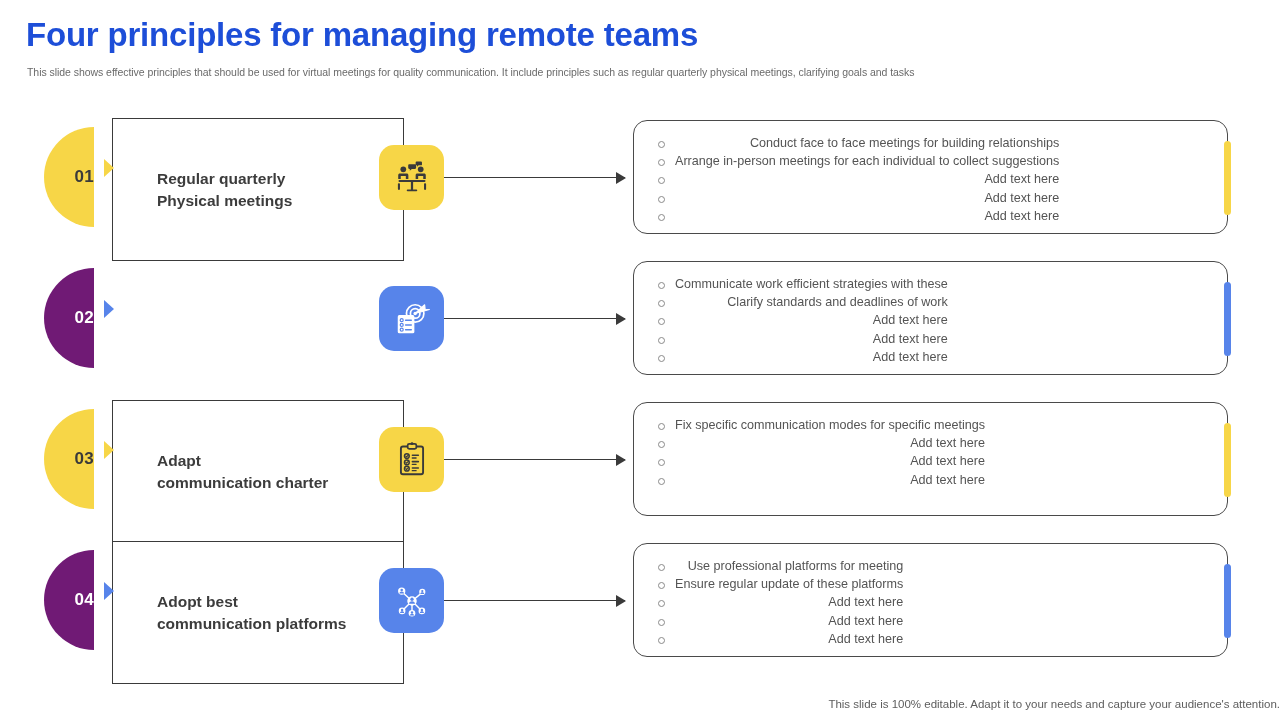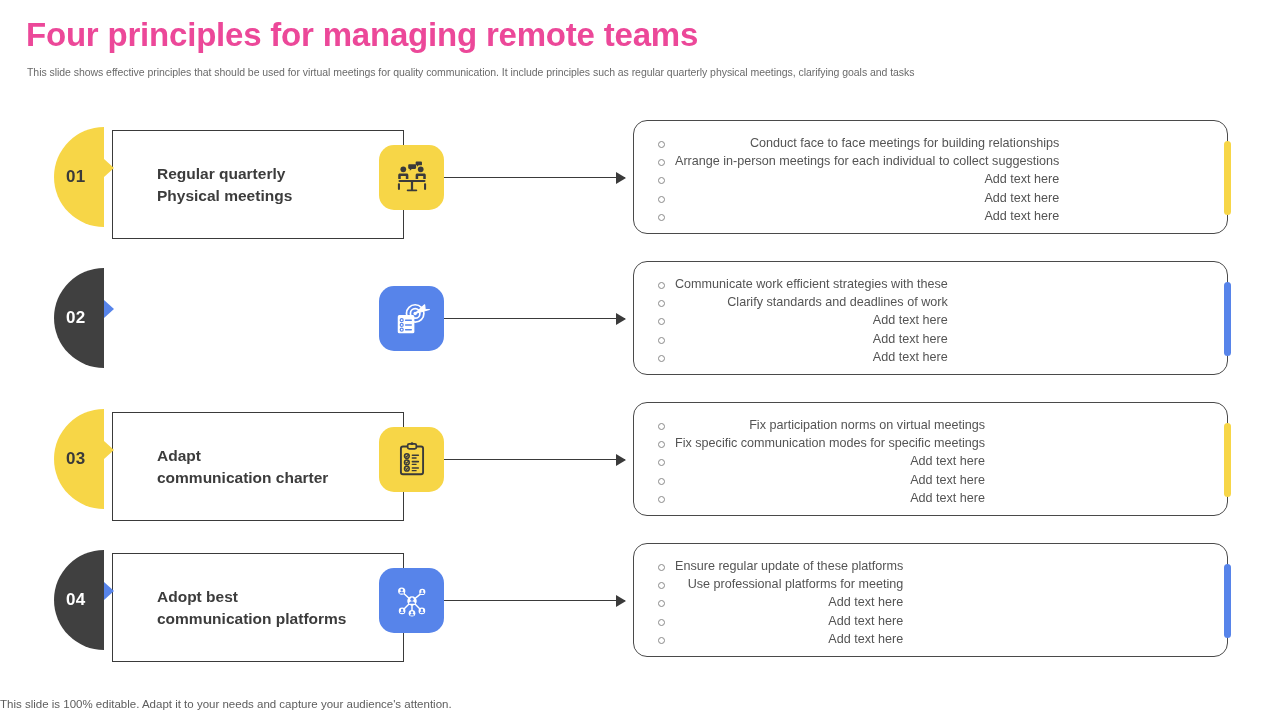--- a/index.html
+++ b/index.html
@@ -19,21 +19,21 @@
     background: #ffffff;
   }
 
   
   .slide-title {
     position: absolute;
     left: 26px;
     top: 16px;
     font-size: 33px;
     font-weight: bold;
-    color: #ec4899;
+    color: #1d4ed8;
     letter-spacing: -0.2px;
     white-space: nowrap;
   }
 
   .slide-subtitle {
     position: absolute;
     left: 27px;
     top: 66px;
     font-size: 10.5px;
     color: #6a6a6a;
@@ -50,52 +50,52 @@
   }
   .row-1 { top: 118px; }
   .row-2 { top: 259px; }
   .row-3 { top: 400px; }
   .row-4 { top: 541px; }
 
   
   .label-box {
     position: absolute;
     left: 112px;
-    top: 12px;
+    top: 0px;
     width: 292px;
-    height: 109px;
+    height: 143px;
     border: 1.3px solid #3a3a3a;
     background: #ffffff;
     z-index: 2;
   }
 
   .label-text {
     position: absolute;
     left: 44px;
     top: 50%;
     transform: translateY(-50%);
     font-size: 15.5px;
     font-weight: bold;
     color: #3c3c3c;
     line-height: 1.42;
     white-space: pre-line;
   }
 
   
   .badge {
     position: absolute;
-    left: 54px;
+    left: 44px;
     top: 9px;
     width: 50px;
     height: 100px;
     border-radius: 100px 0 0 100px;
     z-index: 3;
     display: flex;
     align-items: center;
-    justify-content: flex-start;
+    justify-content: flex-end;
   }
   .badge-number {
     font-size: 17px;
     font-weight: bold;
     letter-spacing: 0.3px;
     margin-left: 12px;
   }
   
   .badge-notch {
     position: absolute;
@@ -106,21 +106,21 @@
     border-top: 9px solid transparent;
     border-bottom: 9px solid transparent;
     z-index: 4;
     transform: translateY(-50%);
   }
 
   .badge-yellow { background: #f7d647; }
   .badge-yellow .badge-number { color: #3a3a3a; }
   .notch-yellow { border-left: 10px solid #f7d647; }
 
-  .badge-blue { background: #404040; }
+  .badge-blue { background: #701a75; }
   .badge-blue .badge-number { color: #ffffff; }
   .notch-blue { border-left: 10px solid #5784ea; }
 
   
   .icon-tile {
     position: absolute;
     left: 379px;
     top: 27px;
     width: 65px;
     height: 65px;
@@ -206,21 +206,21 @@
   }
   .accent-yellow { background: #f7d647; }
   .accent-blue  { background: #5784ea; }
 
   
   .footer-note {
     position: absolute;
     left: 0;
     right: 0;
     top: 698px;
-    text-align: left;
+    text-align: right;
     font-size: 11.5px;
     color: #5d5d5d;
   }
 </style>
 </head>
 <body>
 
 <div class="slide">
 
   <div class="slide-title">Four principles for managing remote teams</div>
@@ -346,21 +346,20 @@
           <rect x="23.5" y="33" width="9.5" height="2.1" rx="1"></rect>
           <rect x="23.5" y="36.6" width="6.5" height="1.7" rx=".85"></rect>
         </g>
       </svg>
     </div>
 
     <div class="connector"></div>
 
     <div class="bullet-panel">
       <ul class="bullet-list">
-        <li class="bullet-item">Fix participation norms on virtual meetings</li>
         <li class="bullet-item">Fix specific communication modes for specific meetings</li>
         <li class="bullet-item">Add text here</li>
         <li class="bullet-item">Add text here</li>
         <li class="bullet-item">Add text here</li>
       </ul>
       <div class="accent-bar accent-yellow"></div>
     </div>
   </div>
 
   <div class="row row-4">
@@ -405,22 +404,22 @@
           <circle cx="36.5" cy="35.4" r="1.5"></circle>
           <path d="M33.9 39.2c0-1.4 1.2-2.2 2.6-2.2s2.6.8 2.6 2.2z"></path>
         </g>
       </svg>
     </div>
 
     <div class="connector"></div>
 
     <div class="bullet-panel">
       <ul class="bullet-list">
+        <li class="bullet-item">Use professional platforms for meeting</li>
         <li class="bullet-item">Ensure regular update of these platforms</li>
-        <li class="bullet-item">Use professional platforms for meeting</li>
         <li class="bullet-item">Add text here</li>
         <li class="bullet-item">Add text here</li>
         <li class="bullet-item">Add text here</li>
       </ul>
       <div class="accent-bar accent-blue"></div>
     </div>
   </div>
 
   <div class="footer-note">This slide is 100% editable. Adapt it to your needs and capture your audience's attention.</div>
 

